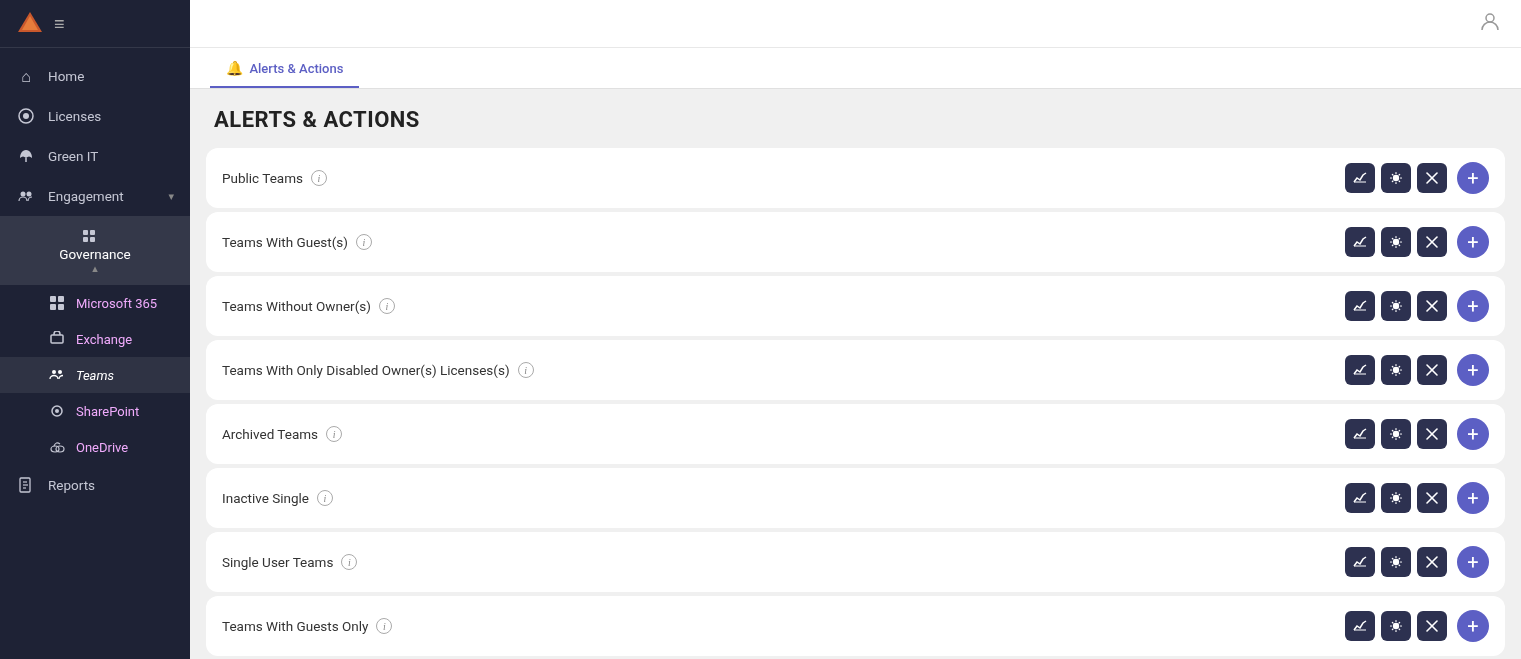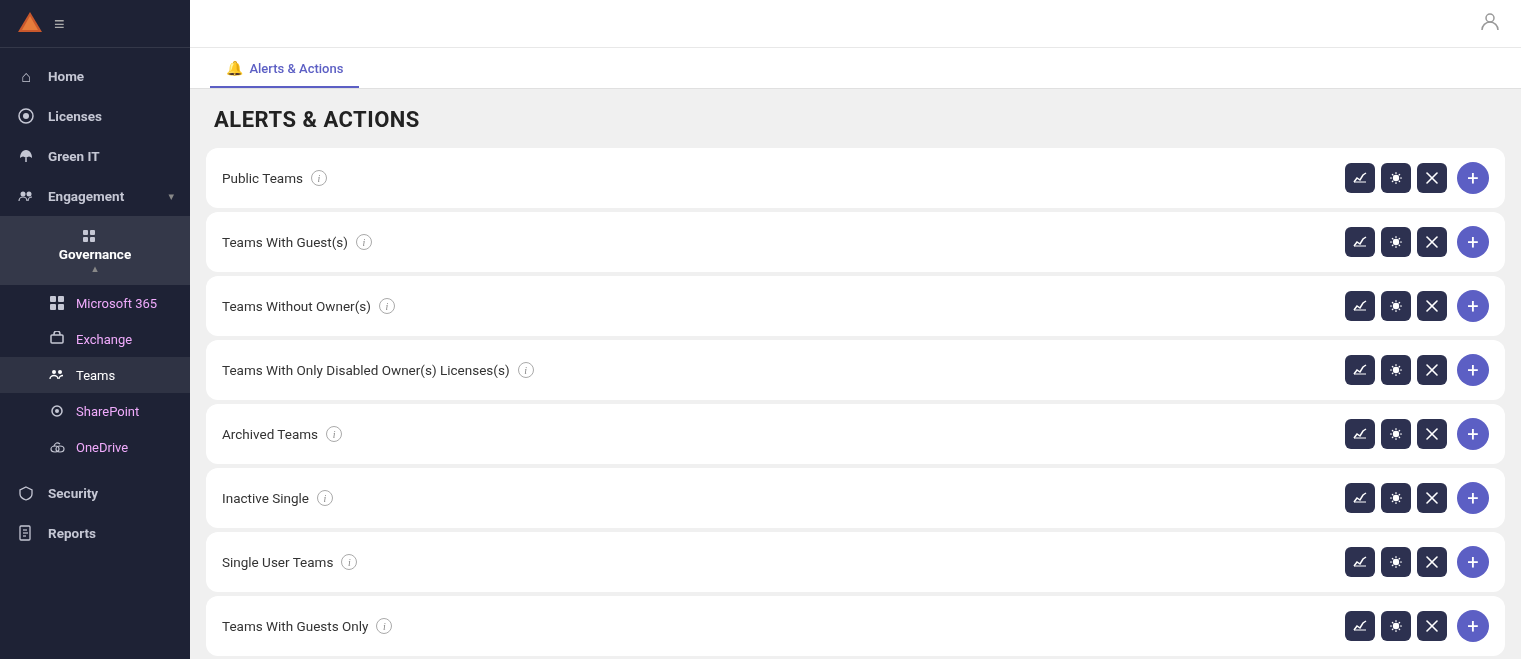--- a/index.html
+++ b/index.html
@@ -46,32 +46,32 @@
     .nav-icon {
       width: 20px;
       height: 20px;
       margin-right: 12px;
       display: flex;
       align-items: center;
       justify-content: center;
       font-size: 16px;
       flex-shrink: 0;
     }
-    .nav-label { flex: 1; font-weight: bold; }
+    .nav-label { flex: 1; }
     .nav-chevron { font-size: 11px; color: #888; }
     .sub-nav-item {
       display: flex;
       align-items: center;
       padding: 9px 16px 9px 48px;
       cursor: pointer;
       color: #f0abfc;
       font-size: 13px;
       transition: background 0.15s;
     }
-    .sub-nav-item.active { color: #fff; background: rgba(255,255,255,0.08); }
+    .sub-nav-item.active { color: #fff; background: rgba(255,255,255,0.08); font-style: italic; }
     .sub-icon {
       width: 18px;
       height: 18px;
       margin-right: 10px;
       display: flex;
       align-items: center;
       justify-content: center;
       font-size: 14px;
       flex-shrink: 0;
     }
@@ -316,28 +316,20 @@
       <span class="sub-icon">
         <svg width="16" height="16" viewBox="0 0 16 16" fill="none">
             <ellipse cx="6" cy="10" rx="4" ry="3" stroke="#c5c7d4" stroke-width="1.2" fill="none"></ellipse>
             <ellipse cx="11" cy="10" rx="4" ry="3" stroke="#c5c7d4" stroke-width="1.2" fill="none"></ellipse>
             <path d="M5 7 Q7 2 11 5" stroke="#c5c7d4" stroke-width="1.2" fill="none"></path>
           </svg>
       </span>
       <span>OneDrive</span>
     </div>
 
-    <div class="nav-item" style="margin-top:8px;">
-      <span class="nav-icon">
-        <svg width="16" height="16" viewBox="0 0 16 16" fill="none">
-            <path d="M8 2 L14 5 L14 9 Q14 13 8 15 Q2 13 2 9 L2 5 Z" stroke="#c5c7d4" stroke-width="1.3" fill="none"></path>
-          </svg>
-      </span>
-      <span class="nav-label">Security</span>
-    </div>
     <div class="nav-item">
       <span class="nav-icon">
         <svg width="16" height="16" viewBox="0 0 16 16" fill="none">
             <rect x="2" y="1" width="10" height="14" rx="1" stroke="#c5c7d4" stroke-width="1.3" fill="none"></rect>
             <line x1="5" y1="5" x2="9" y2="5" stroke="#c5c7d4" stroke-width="1.2"></line>
             <line x1="5" y1="8" x2="10" y2="8" stroke="#c5c7d4" stroke-width="1.2"></line>
             <line x1="5" y1="11" x2="8" y2="11" stroke="#c5c7d4" stroke-width="1.2"></line>
           </svg>
       </span>
       <span class="nav-label">Reports</span>

